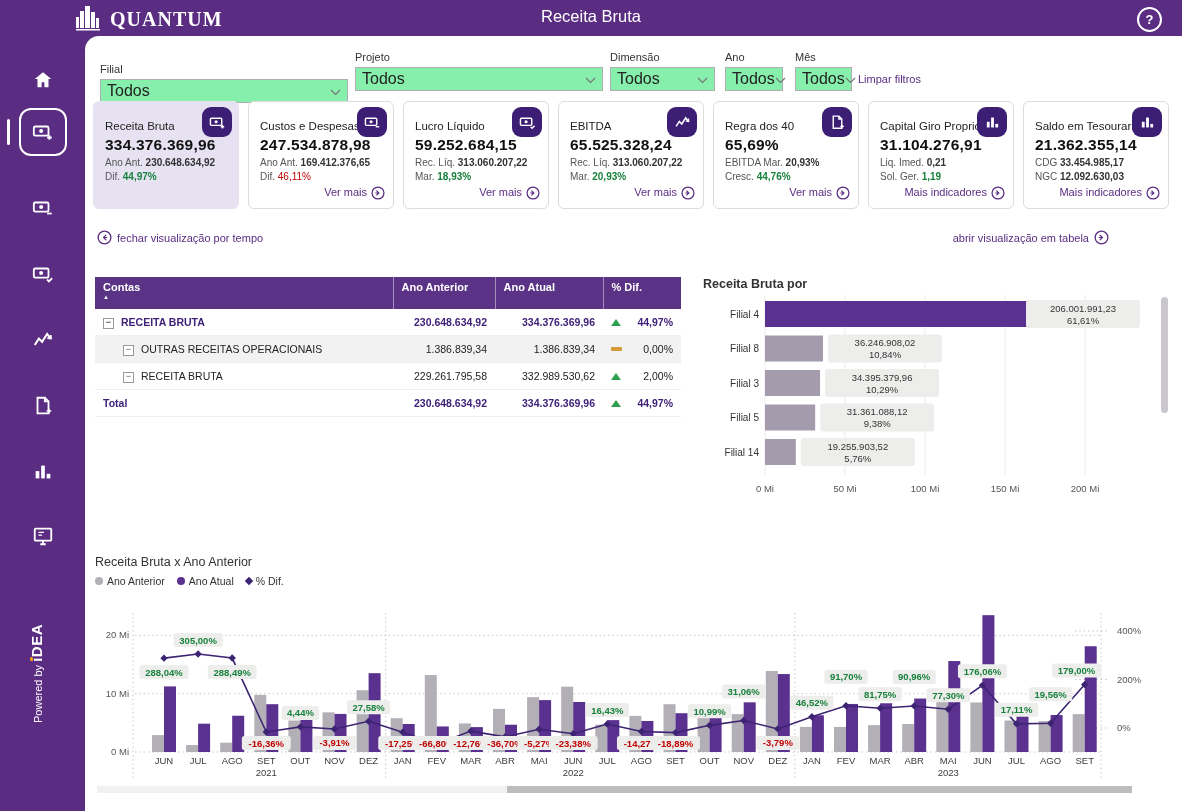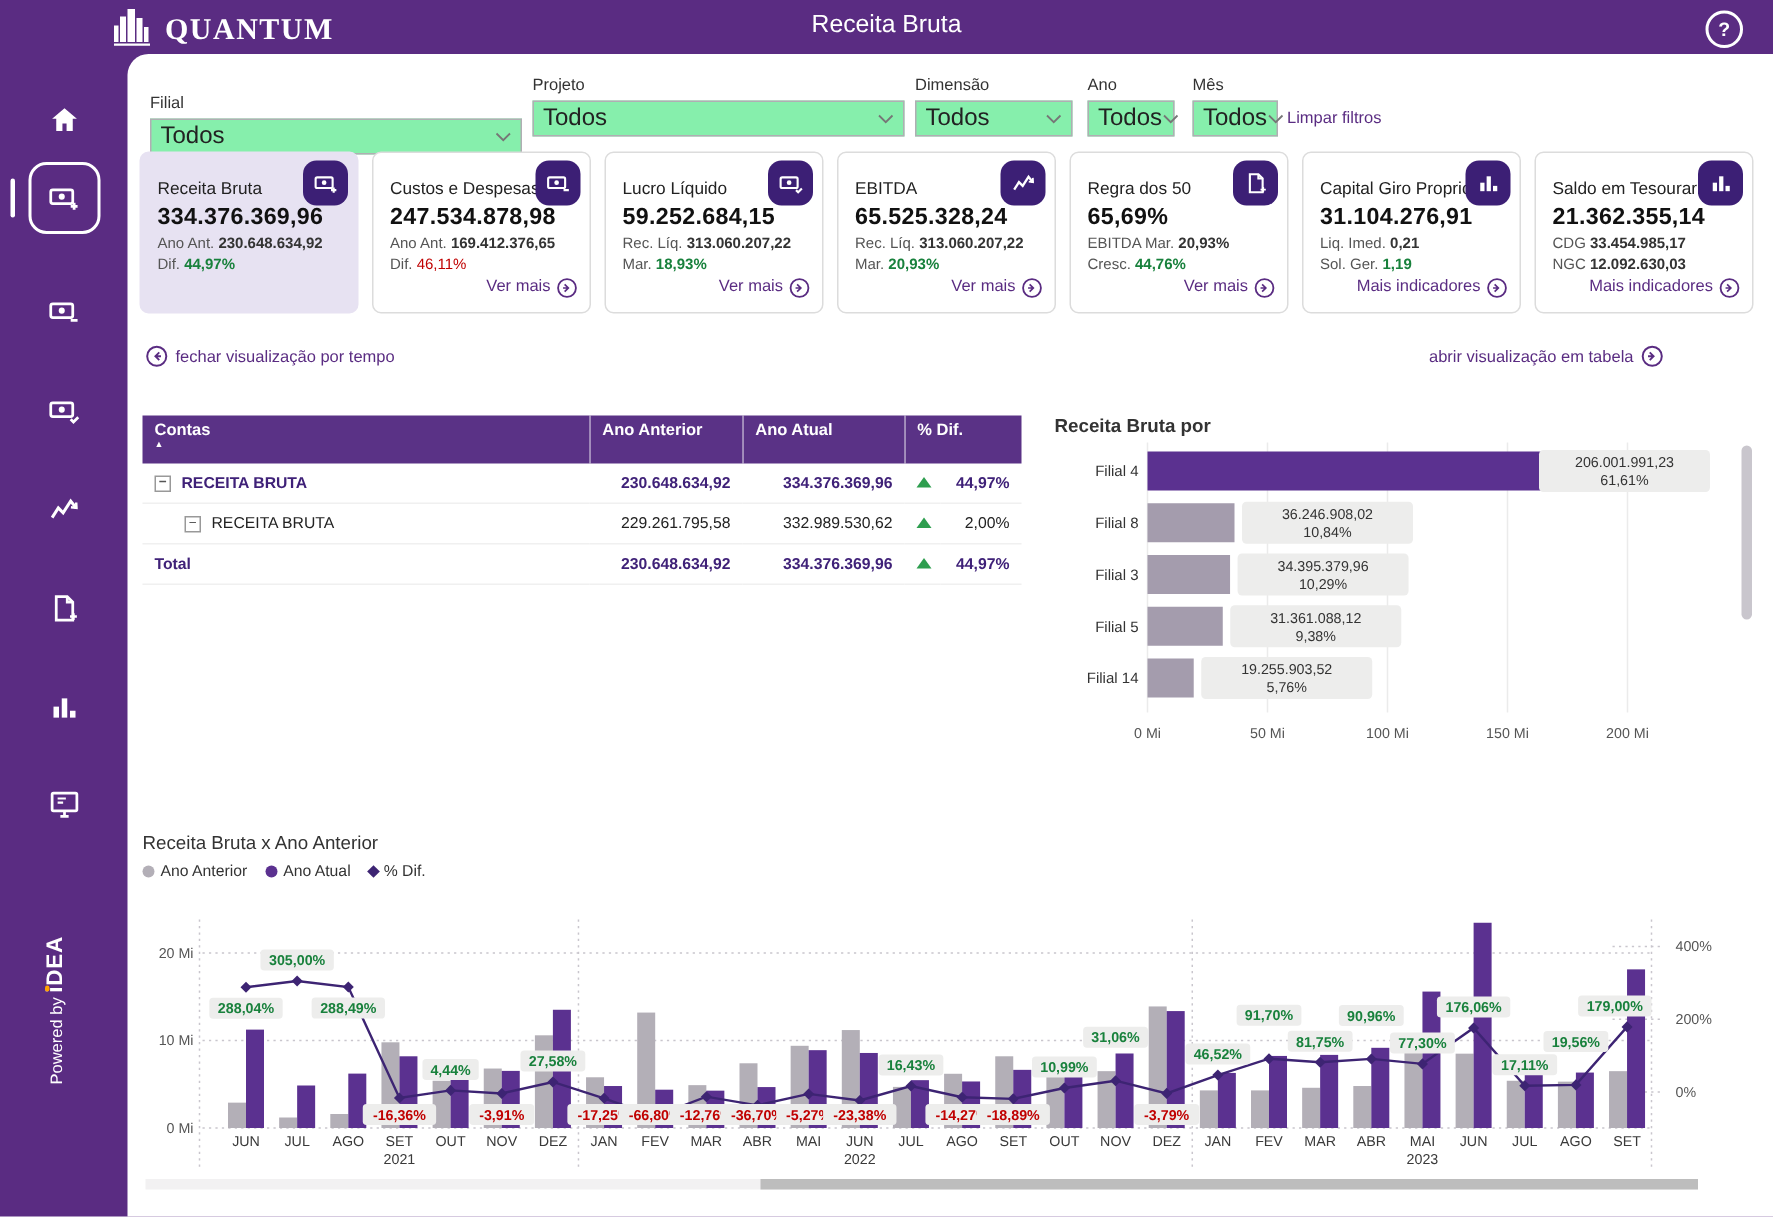--- a/index.html
+++ b/index.html
@@ -288,21 +288,21 @@
             </svg></span></span>
       </div>
       <div class="card">
         <span class="card-icon">
           <svg viewBox="0 0 24 24" fill="none" stroke="currentColor" stroke-width="2">
             <path d="M6 3h8l4 4v13H6z"></path>
             <path d="M14 3v4h4"></path>
             <path d="M16 17.5h5M18.5 15v5" stroke-width="1.8"></path>
           </svg>
         </span>
-        <div class="card-title">Regra dos 50</div>
+        <div class="card-title">Regra dos 40</div>
         <div class="card-value">65,69%</div>
         <div class="card-line">EBITDA Mar. <span class="v-dark">20,93%</span></div>
         <div class="card-line">Cresc. <span class="v-green">44,76%</span></div>
         <span class="card-link">Ver mais <span><svg width="14" height="14" viewBox="0 0 16 16">
               <circle cx="8" cy="8" r="6.8" fill="none" stroke="#5a2c82" stroke-width="1.4"></circle>
               <path d="M6.2 5.2L9 8l-2.8 2.8M5 8h4" stroke="#5a2c82" stroke-width="1.3" fill="none"></path>
             </svg></span></span>
       </div>
       <div class="card">
         <span class="card-icon">
@@ -377,20 +377,27 @@
         <th colspan="2">% Dif.</th>
       </tr>
     </thead>
     <tbody id="table-body">
         <tr class="parent">
           <td style="padding-left:8px"><span class="exp">−</span>RECEITA BRUTA</td>
           <td class="num">230.648.634,92</td>
           <td class="num">334.376.369,96</td>
           <td style="text-align:center"><span class="tri-up"></span></td>
           <td class="num">44,97%</td>
+        </tr>
+        <tr class="child shaded">
+          <td style="padding-left:28px"><span class="exp">−</span>OUTRAS RECEITAS OPERACIONAIS</td>
+          <td class="num">1.386.839,34</td>
+          <td class="num">1.386.839,34</td>
+          <td style="text-align:center"><span class="tri-flat"></span></td>
+          <td class="num">0,00%</td>
         </tr>
         <tr class="child">
           <td style="padding-left:28px"><span class="exp">−</span>RECEITA BRUTA</td>
           <td class="num">229.261.795,58</td>
           <td class="num">332.989.530,62</td>
           <td style="text-align:center"><span class="tri-up"></span></td>
           <td class="num">2,00%</td>
         </tr>
         <tr class="total">
           <td style="padding-left:8px">Total</td>

